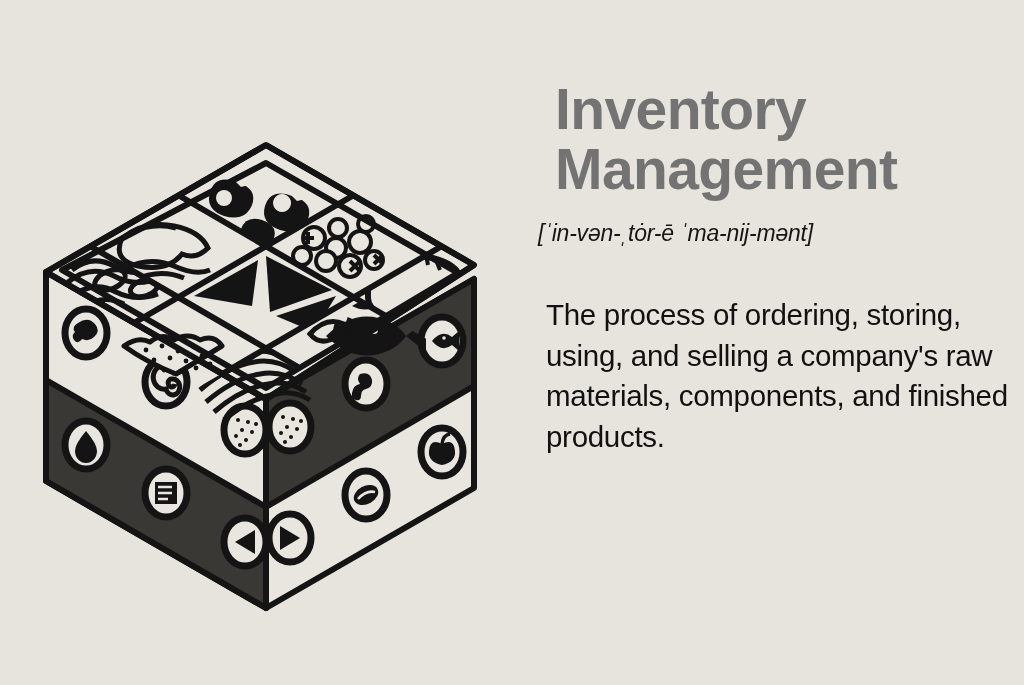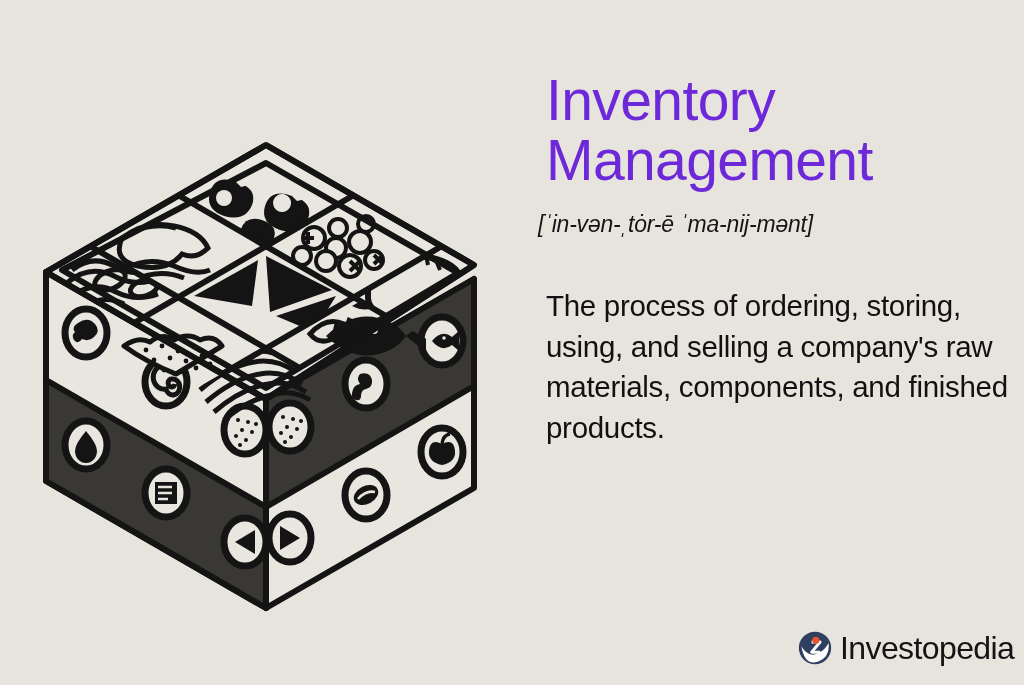--- a/index.html
+++ b/index.html
@@ -38,24 +38,24 @@
   
   #text-col {
     position: absolute;
     left: 538px;
     top: 62px;
     width: 470px;
   }
   #title {
     font-size: 57px;
     line-height: 1.06;
-    font-weight: 400;
-    color: #6d28d9;
+    font-weight: 700;
+    color: #737373;
     letter-spacing: -0.6px;
-    margin: 8px;
+    margin: 17px;
     white-space: pre-line;
   }
   #pronunciation {
     margin: 20px 0 0 0;
     font-size: 23px;
     font-style: italic;
     font-weight: 400;
     color: #151515;
     letter-spacing: -0.2px;
   }
@@ -345,23 +345,14 @@
     </svg>
   </div>
 
   <div id="text-col">
     <h1 id="title">Inventory
 Management</h1>
     <div id="pronunciation">[ˈin-vən-ˌtȯr-ē ˈma-nij-mənt]</div>
     <p id="definition">The process of ordering, storing, using, and selling a company's raw materials, components, and finished products.</p>
   </div>
 
-  <div id="logo">
-    <svg id="logo-mark" viewBox="0 0 40 40">
-      <circle cx="20" cy="20" r="19" fill="#2e3f60"></circle>
-      <path d="M4,18 q8,14 20,8 q8,-4 12,-12 q2,16 -12,22 q-16,6 -20,-18 z" fill="#ffffff"></path>
-      <path d="M16,13 l10,0 l-10,12 l10,0" stroke="#ffffff" stroke-width="3.4" fill="none" stroke-linejoin="round"></path>
-      <circle cx="21" cy="11" r="4.2" fill="#e8542b"></circle>
-    </svg>
-    <span id="logo-text">Investopedia</span>
-  </div>
 
 </div>
 
 </body></html>

